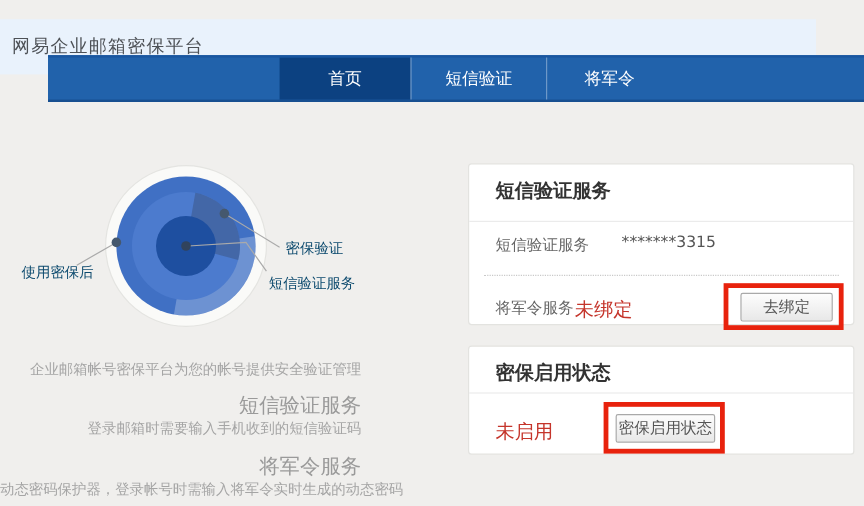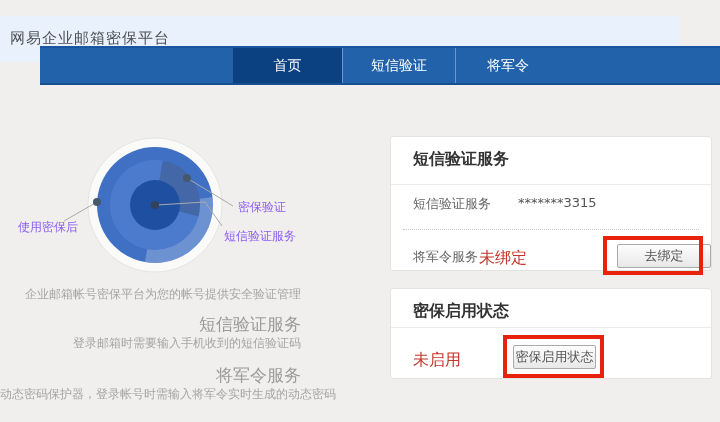--- a/index.html
+++ b/index.html
@@ -38,33 +38,33 @@
   }
   .nav-tab.first { border-left:none; }
   .nav-tab.active { background:#0c4181; }
   .tab-home   { left:193px; width:109px; }
   .tab-sms    { left:302px; width:113px; }
   .tab-token  { left:415px; width:105px;justify-content:center; }
 
   
   .diagram-svg { position:absolute; left:0; top:0; width:360px; height:300px; pointer-events:none; }
   .diagram-label {
-    position:absolute; font-size:12px; color:#8b5cf6; white-space:nowrap;
+    position:absolute; font-size:12px; color:#0c4a6e; white-space:nowrap;
   }
   .lbl-password { left:18px;  top:219px; }
   .lbl-verify   { left:238px; top:199px; }
   .lbl-data     { left:224px; top:228px; }
 
   
   .intro {
     position:absolute; left:0; top:282px; width:301px;
     text-align:right; color:#a5a5a5; font-size:12px; line-height:16px;
     white-space:nowrap;
   }
-  .intro .line1 { margin-top:4px; }
+  .intro .line1 { margin-top:18px; }
   .intro .svc-title { font-size:17px; color:#9a9a9a; line-height:20px; margin-top:12px; }
   .intro .svc-desc { margin-top:1px; }
   .intro .svc-title.token { margin-top:14px; }
 
   
   .panel {
     position:absolute; left:390px; width:322px;
     background:#ffffff; border:1px solid #e3e3e0; border-radius:3px;
   }
   .panel-binding { top:136px; height:135px; }
@@ -89,21 +89,21 @@
 
   .gray-btn {
     position:absolute;
     background:linear-gradient(#fdfdfd,#e8e8e8);
     border:1px solid #a9a9a9; border-radius:2px;
     font-size:13px; color:#555; cursor:pointer;
     display:flex; align-items:center; justify-content:center;
     font-family:"DejaVu Sans","Liberation Sans",sans-serif;
     white-space:nowrap;
   }
-  .btn-bind   { left:226px; top:107px; width:94px;  height:24px; }
+  .btn-bind   { left:226px; top:107px; width:77px;  height:24px; }
   .btn-enable { left:122px; top:56px;  width:83px;  height:24px; }
 
   .highlight-box {
     position:absolute; border:4px solid #e8220d; background:transparent;
     pointer-events:none; z-index:5;
   }
   .hl-bind   { left:212px; top:99px; width:100px; height:39px; }
   .hl-enable { left:112px; top:46px; width:101px; height:43px; }
 </style>
 </head>

